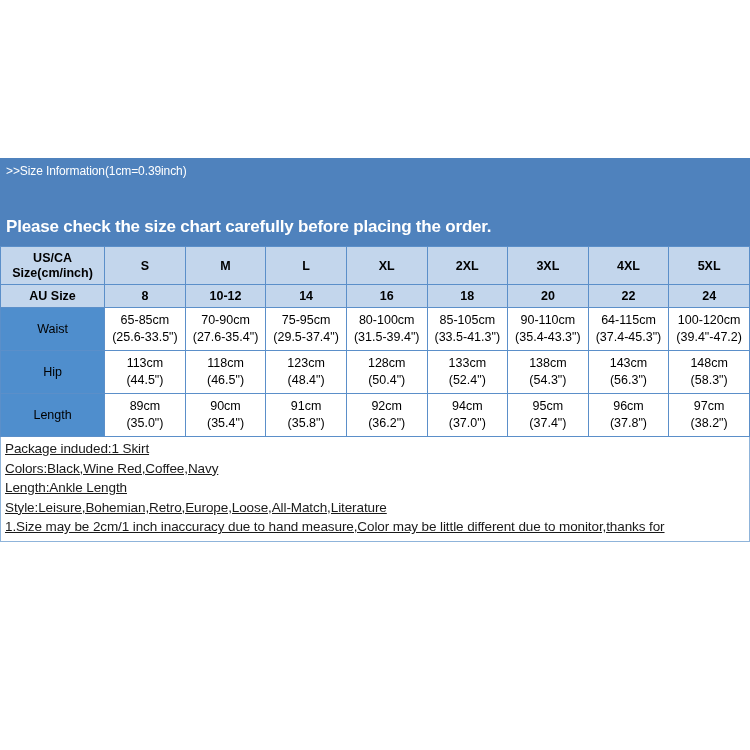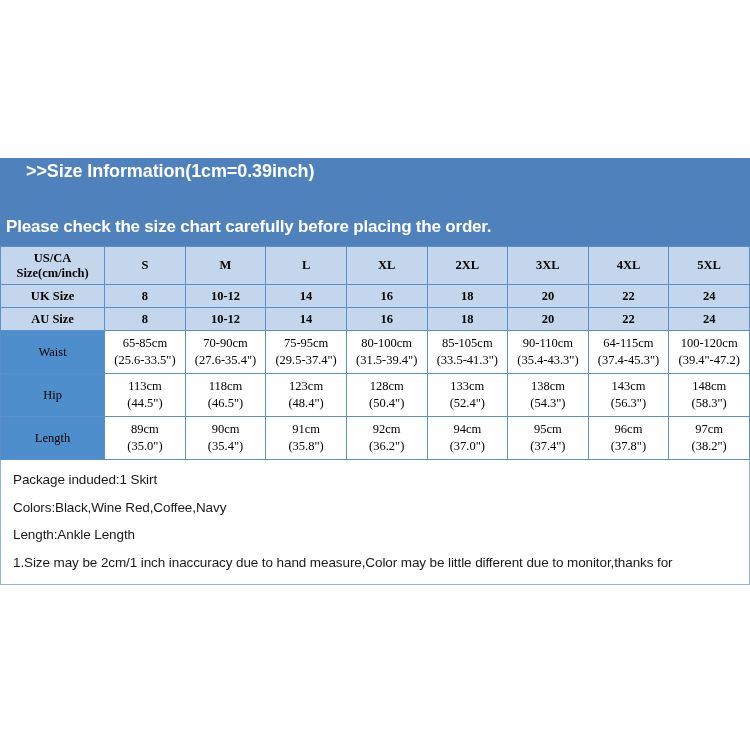--- a/index.html
+++ b/index.html
@@ -27,43 +27,41 @@
   }
 
   
   .banner {
     background: #4f82bd;
     color: #ffffff;
     padding: 4px 6px 7px 6px;
     box-sizing: border-box;
   }
   .banner-line1 {
-    font-size: 18px;
-    font-weight: bold;
+    font-size: 12px;
+    font-weight: normal;
     line-height: 19px;
     letter-spacing: -0.1px;
     white-space: nowrap;
-    margin-left: 20px;
   }
   .banner-line2 {
     font-size: 17px;
     font-weight: bold;
     line-height: 25px;
     letter-spacing: -0.2px;
     white-space: nowrap;
     margin-top: 33px;
   }
 
   
   table.size-table {
     border-collapse: collapse;
     width: 750px;
     table-layout: fixed;
     background: #000000;
-    font-family: Liberation Serif, serif;
   }
   table.size-table td {
     border: 1px solid #5b8fc9;
     text-align: center;
     vertical-align: middle;
     font-size: 12.5px;
     color: #000000;
     padding: 0;
   }
   .col-label { width: 104px; }
@@ -106,25 +104,26 @@
   
   .desc {
     border: 1px solid #8fb4da;
     border-top: none;
     background: #ffffff;
     padding: 2px 4px 4px 4px;
     box-sizing: border-box;
     width: 750px;
   }
   .desc p {
-    margin: 8px;
+    margin: 0;
     font-size: 13.5px;
     line-height: 19.5px;
     color: #1a1a1a;
     letter-spacing: -0.1px;
+    text-decoration: underline;
   }
 </style>
 </head>
 <body>
 
 <div id="page">
   <div id="chart-block">
 
     <div class="banner">
       <div class="banner-line1">&gt;&gt;Size Information(1cm=0.39inch)</div>
@@ -152,31 +151,20 @@
           <td class="hdr">S</td>
           <td class="hdr">M</td>
           <td class="hdr">L</td>
           <td class="hdr">XL</td>
           <td class="hdr">2XL</td>
           <td class="hdr">3XL</td>
           <td class="hdr">4XL</td>
           <td class="hdr">5XL</td>
         </tr>
 
-        <tr>
-          <td class="hdr-row">UK Size</td>
-          <td class="hdr-row">8</td>
-          <td class="hdr-row">10-12</td>
-          <td class="hdr-row">14</td>
-          <td class="hdr-row">16</td>
-          <td class="hdr-row">18</td>
-          <td class="hdr-row">20</td>
-          <td class="hdr-row">22</td>
-          <td class="hdr-row">24</td>
-        </tr>
 
         <tr>
           <td class="hdr-row">AU Size</td>
           <td class="hdr-row">8</td>
           <td class="hdr-row">10-12</td>
           <td class="hdr-row">14</td>
           <td class="hdr-row">16</td>
           <td class="hdr-row">18</td>
           <td class="hdr-row">20</td>
           <td class="hdr-row">22</td>
@@ -290,17 +278,18 @@
             <span class="l2">(38.2")</span>
           </td>
         </tr>
       </tbody>
     </table>
 
     <div class="desc">
       <p>Package induded:1 Skirt</p>
       <p>Colors:Black,Wine Red,Coffee,Navy</p>
       <p>Length:Ankle Length</p>
+      <p>Style:Leisure,Bohemian,Retro,Europe,Loose,All-Match,Literature</p>
       <p>1.Size may be 2cm/1 inch inaccuracy due to hand measure,Color may be little different due to monitor,thanks for</p>
     </div>
 
   </div>
 </div>
 
 </body></html>

